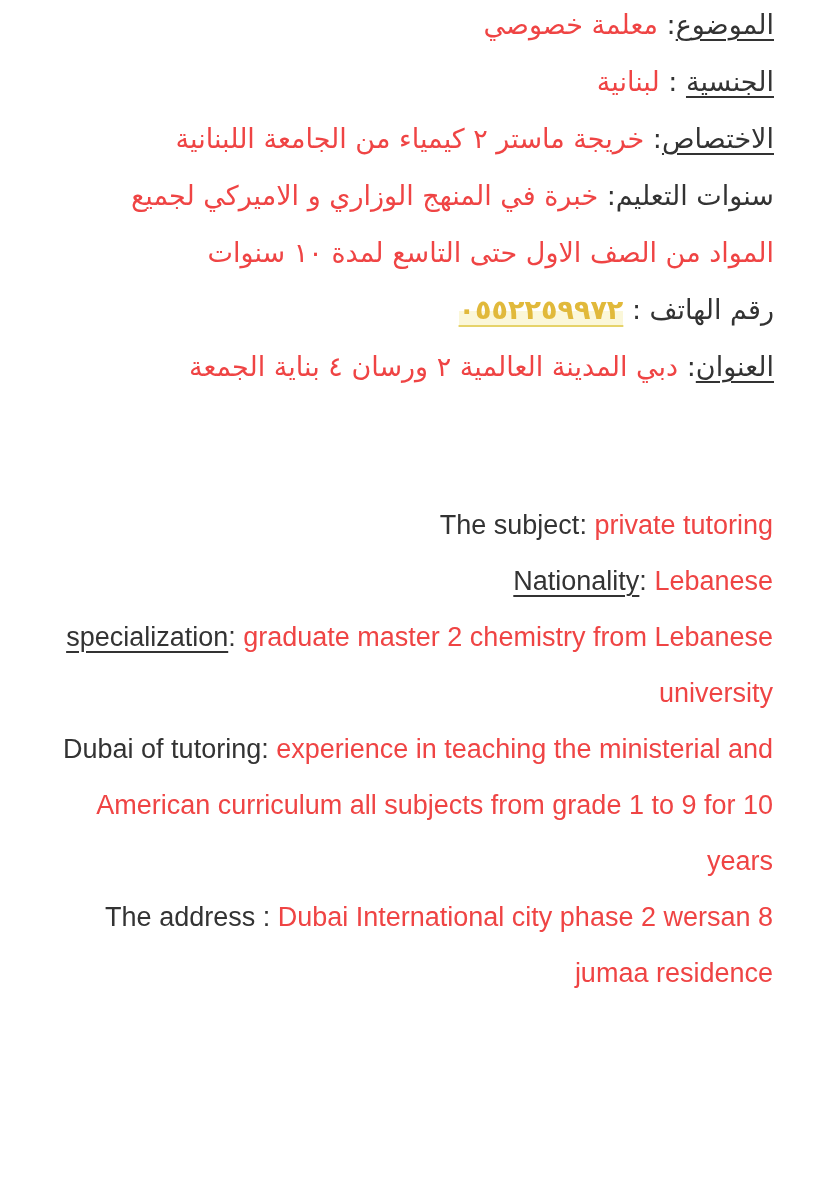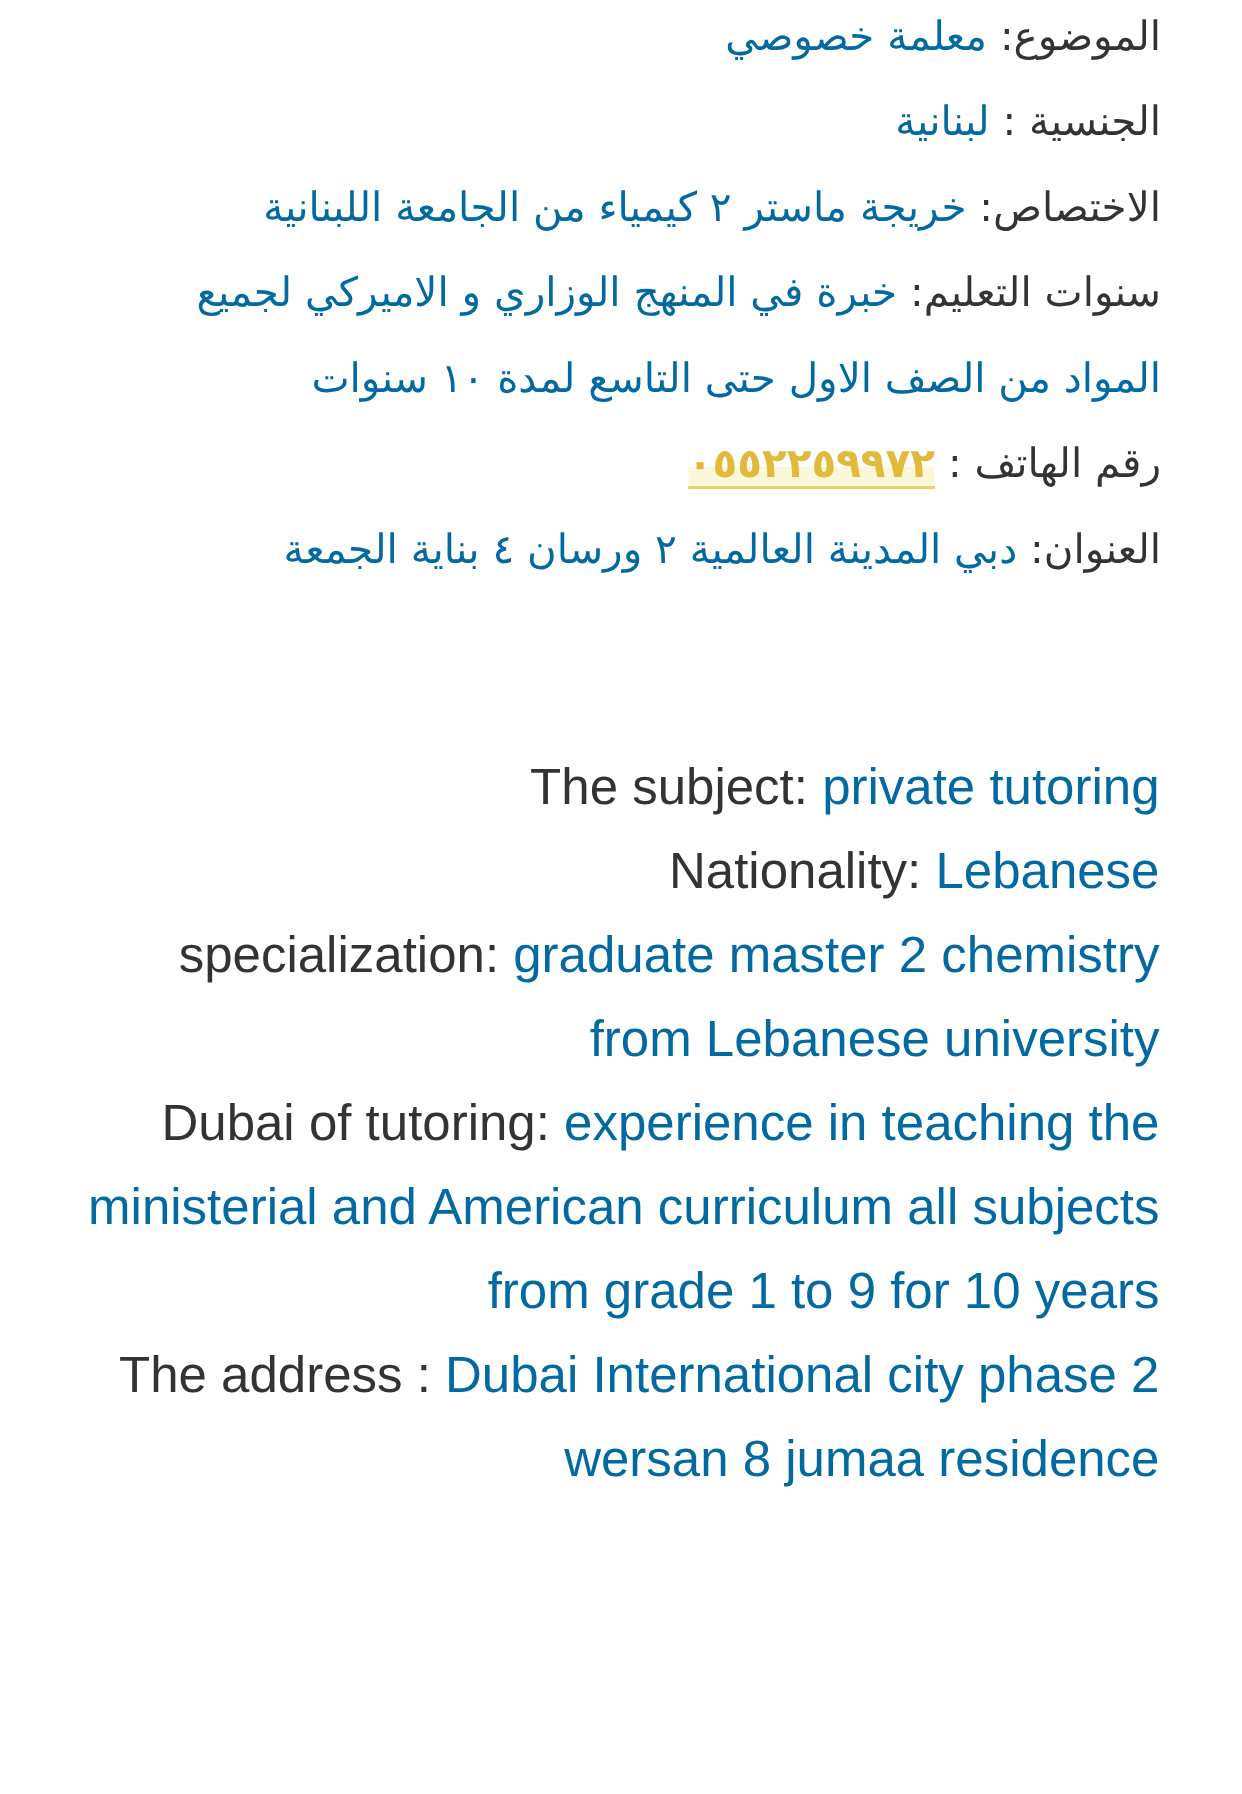--- a/index.html
+++ b/index.html
@@ -26,49 +26,50 @@
       font-family: "DejaVu Sans", sans-serif;
       font-size: 27px;
       line-height: 57px;
       padding: 0 54px 0 60px;
       margin-top: -4px;
     }
     .en-block {
       direction: ltr;
       text-align: right;
       font-family: "Liberation Sans", sans-serif;
-      font-size: 34px;
+      font-size: 27px;
       line-height: 56px;
       padding: 0 55px 0 50px;
       margin-top: 102px;
     }
     .line {
       margin: 0;
     }
     .label {
+      text-decoration: underline;
       text-decoration-thickness: 2px;
       text-underline-offset: 5px;
       color: #333333;
     }
     .label-word {
       text-decoration-thickness: 2px;
       text-underline-offset: 5px;
     }
     .phone {
       color: #e1b93b;
       text-decoration: underline;
       text-decoration-color: #e6d36a;
       text-decoration-thickness: 2px;
       text-underline-offset: 6px;
       background: linear-gradient(to bottom, transparent 55%, #fbf7d9 55%);
       cursor: pointer;
       font-weight: bold;
     }
     .value {
-      color: #0369a1;
+      color: #ef4444;
     }
   </style>
 </head>
 <body>
 
 <div class="doc">
 
   <div class="ar-block">
     <p class="line"><span class="label">الموضوع</span><span>: </span><span class="value">معلمة خصوصي</span></p>
 

